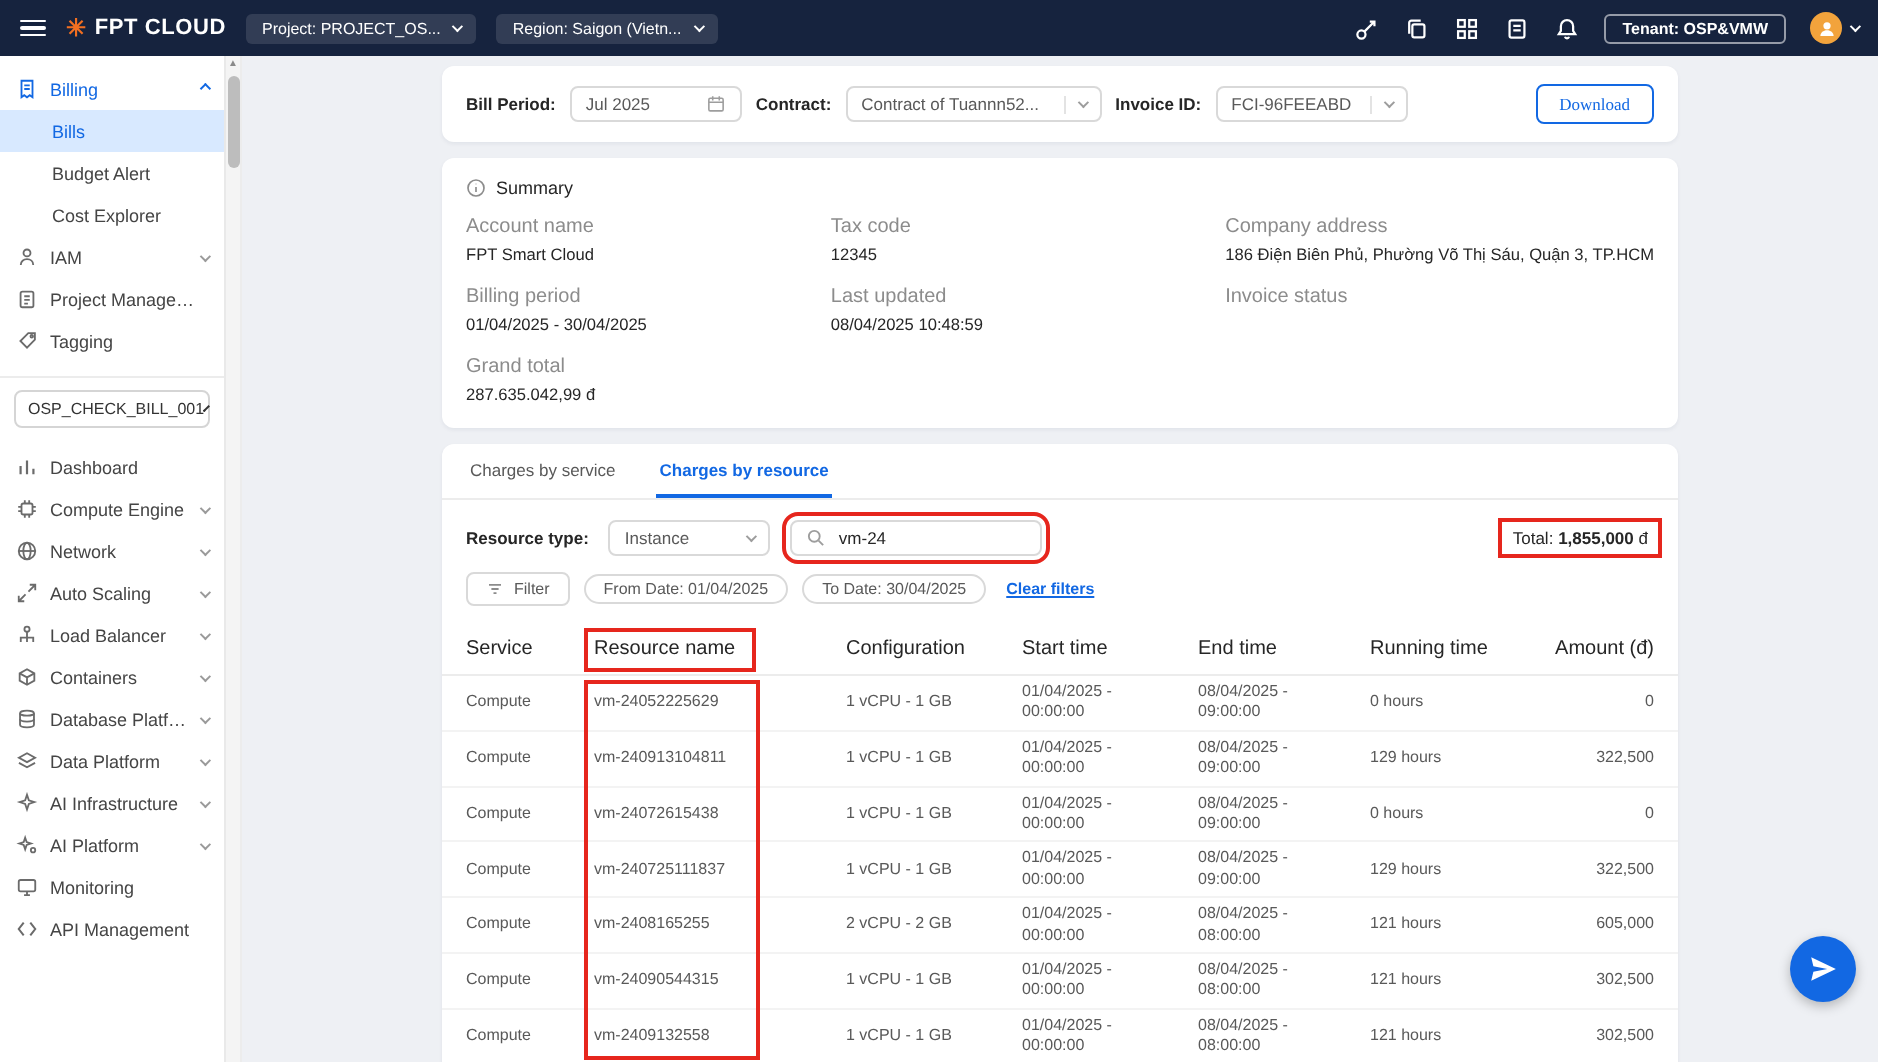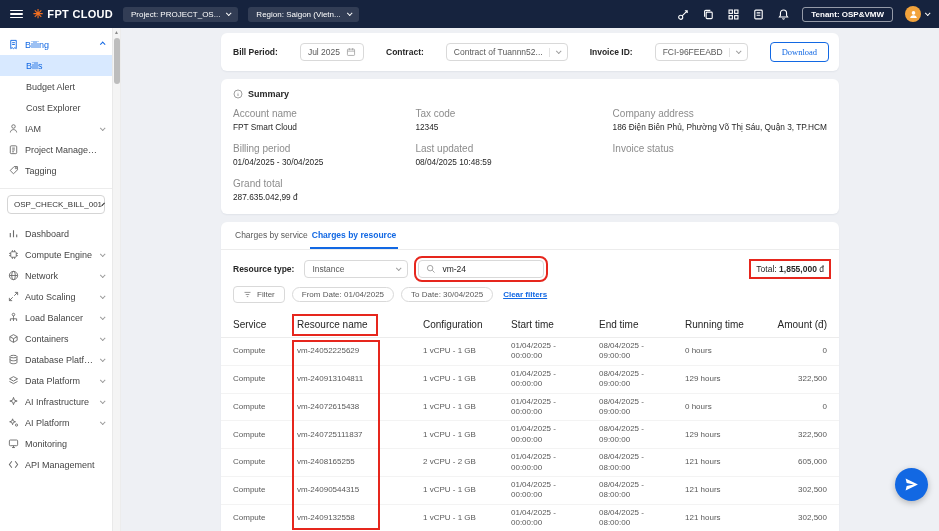--- a/index.html
+++ b/index.html
@@ -39,37 +39,37 @@
 .side-select{margin:2px 7px 9px;border:1px solid #d5d5d5;border-radius:4px;padding:4px 6px;font-size:8px;color:#333;display:flex;align-items:center;justify-content:space-between;cursor:pointer;white-space:nowrap}
 .vscroll{width:8px;background:#f4f4f4;flex:none;display:flex;flex-direction:column;align-items:center;border-right:1px solid #ececec}
 .vscroll .arr{font-size:5px;color:#8a8a8a;line-height:9px}
 .vscroll .thumb{width:6px;height:46px;background:#bdbdbd;border-radius:3px;margin-top:1px}
 
 
 .main{flex:1;position:relative;overflow:hidden}
 .content{width:618px;margin:5px auto 0;display:flex;flex-direction:column;gap:8px}
 .card{background:#fff;border-radius:6px;box-shadow:0 1px 2px rgba(15,30,60,.06)}
 
-.toolbar{display:flex;align-items:center;gap:22px;padding:9px 12px}
+.toolbar{display:flex;align-items:center;gap:7px;padding:9px 12px}
 .f-label{font-size:8.5px;font-weight:bold;color:#262626;white-space:nowrap}
 .inputbox{border:1px solid #d9d9d9;border-radius:4px;padding:3px 7px;font-size:8.5px;color:#595959;display:flex;align-items:center;gap:6px;background:#fff;cursor:pointer;white-space:nowrap}
 .inputbox .grow{flex:1;overflow:hidden;text-overflow:ellipsis}
 .inputbox .vbar{width:1px;height:9px;background:#e3e3e3}
 .inputbox svg{flex:none;color:#9d9d9d}
 .btn-outline{margin-left:auto;border:1px solid #1268e3;color:#1268e3;font-size:8.5px;border-radius:4px;padding:4px 11px;background:#fff;cursor:pointer;font-family:Liberation Serif, serif;white-space:nowrap}
 
 .summary{padding:10px 12px 12px}
-.sum-head{display:flex;align-items:flex-start;gap:5px;font-size:9px;font-weight:bold;color:#262626}
+.sum-head{display:flex;align-items:flex-start;gap:5px;font-size:9px;font-weight:normal;color:#262626}
 .sum-head svg{color:#8c8c8c}
 .sum-grid{display:grid;grid-template-columns:1.85fr 2fr 2.15fr;row-gap:11px;margin-top:9px}
 .sum-label{font-size:10px;color:#8c8c8c}
 .sum-value{font-size:8.3px;color:#262626;margin-top:3px;white-space:nowrap;overflow:hidden}
 .status-dot{display:inline-block;width:5px;height:5px;border-radius:50%;background:#7d8ba1;margin-right:4px;vertical-align:middle}
 
-.tabs{display:flex;padding:0 12px;border-bottom:1px solid #ececec}
+.tabs{display:flex;gap:18px;padding:0 12px;border-bottom:1px solid #ececec}
 .tab{font-size:8.5px;color:#595959;padding:8px 2px 7px;cursor:pointer;border-bottom:2px solid transparent;white-space:nowrap}
 .tab.active{color:#1268e3;font-weight:bold;border-bottom-color:#1268e3}
 .controls{display:flex;align-items:center;gap:10px;padding:10px 12px 8px}
 .searchbox{width:126px}
 .searchbox input{border:none;outline:none;font-size:8.5px;color:#262626;font-family:inherit;width:100%;background:transparent}
 .red-outline{outline:2px solid #e6261d;outline-offset:2px}
 .total-wrap{margin-left:auto;font-size:8.5px;color:#262626;white-space:nowrap;padding:1px 3px}
 .filters{display:flex;align-items:center;gap:7px;padding:0 12px 9px}
 .btn-chip{border:1px solid #d9d9d9;border-radius:4px;background:#fff;padding:3px 9px;font-size:8px;color:#595959;display:flex;align-items:center;gap:5px;cursor:pointer;font-family:inherit}
 .btn-chip svg{color:#8c8c8c}
@@ -398,21 +398,21 @@
       </div>
 
       <div class="card">
         <div class="tabs" id="tabsBar">
             <div class="tab">Charges by service</div>
             <div class="tab active">Charges by resource</div>
           </div>
 
         <div class="controls">
           <span class="f-label">Resource type:</span>
-          <div class="inputbox" style="width:104px">
+          <div class="inputbox" style="width:81px">
             <span class="grow">Instance</span>
             <span class="chev down" style="color:#9d9d9d"></span>
           </div>
           <div class="inputbox searchbox red-outline">
             <svg width="10" height="10" viewBox="0 0 14 14" fill="none" stroke="currentColor" stroke-width="1.3">
                 <circle cx="5.8" cy="5.8" r="3.8"></circle>
                 <path d="M8.8 8.8L12 12"></path>
               </svg>
             <input type="text" value="vm-24" style="">
           </div>

